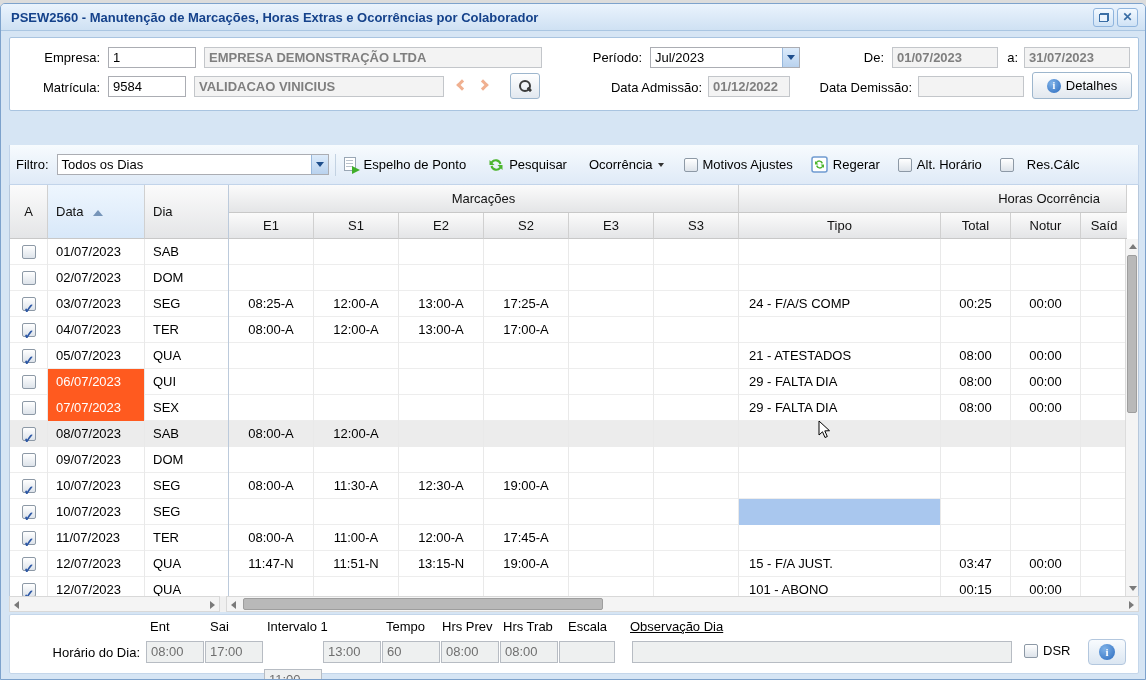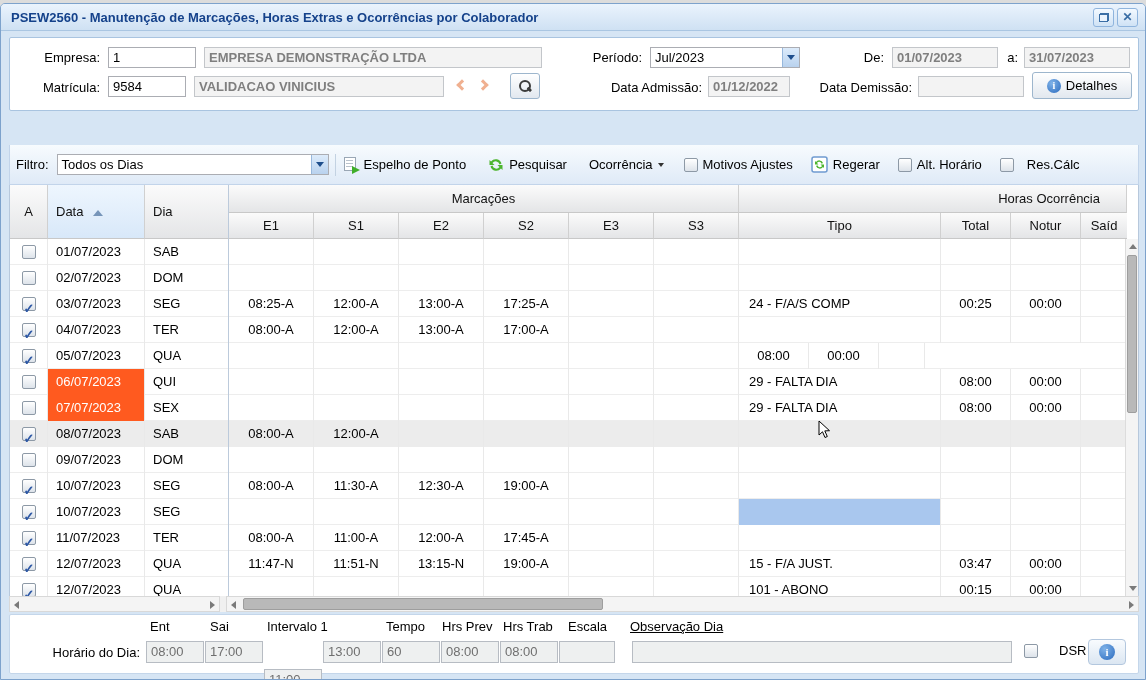--- a/index.html
+++ b/index.html
@@ -312,20 +312,21 @@
             <span class="cbox checked"></span>
           </div>
           <div class="gcell cell-left" style="width: 97px;">05/07/2023</div>
           <div class="gcell frozen-sep cell-left" style="width: 84px;">QUA</div>
           <div class="gcell cell-center" style="width: 85px;"></div>
           <div class="gcell cell-center" style="width: 85px;"></div>
           <div class="gcell cell-center" style="width: 85px;"></div>
           <div class="gcell cell-center" style="width: 85px;"></div>
           <div class="gcell cell-center" style="width: 85px;"></div>
           <div class="gcell cell-center" style="width: 85px;"></div>
+          <div class="gcell" style="width: 202px; padding-left: 10px;">21 - ATESTADOS</div>
           <div class="gcell cell-center" style="width: 70px;">08:00</div>
           <div class="gcell cell-center" style="width: 70px;">00:00</div>
           <div class="gcell cell-center" style="width: 46px;"></div>
         </div>
         <div class="grow">
           <div class="gcell" style="width: 38px; display: flex; align-items: center; justify-content: center;">
             <span class="cbox"></span>
           </div>
           <div class="gcell cell-left date-orange" style="width: 97px;">06/07/2023</div>
           <div class="gcell frozen-sep cell-left" style="width: 84px;">QUI</div>
@@ -511,21 +512,21 @@
     <div class="ffield" style="left:136px;width:58px;">08:00</div>
     <div class="ffield" style="left:195px;width:58px;">17:00</div>
     <div class="ffield" style="left:254px;width:58px;margin-top:28px;">11:00</div>
     <div class="ffield" style="left:313px;width:58px;">13:00</div>
     <div class="ffield" style="left:372px;width:58px;">60</div>
     <div class="ffield" style="left:431px;width:58px;">08:00</div>
     <div class="ffield" style="left:490px;width:58px;">08:00</div>
     <div class="ffield" style="left:549px;width:56px;"></div>
     <div class="ffield" style="left:622px;width:380px;"></div>
 
-    <div style="position:absolute;left:1014px;top:28px;display:flex;align-items:center;gap:21px;">
+    <div style="position:absolute;left:1014px;top:28px;display:flex;align-items:center;gap:5px;">
       <span class="cbox"></span>
       <span>DSR</span>
     </div>
     <div class="info-btn">
         <span class="info-circle">i</span>
       </div>
   </div>
 
 </div>
 

